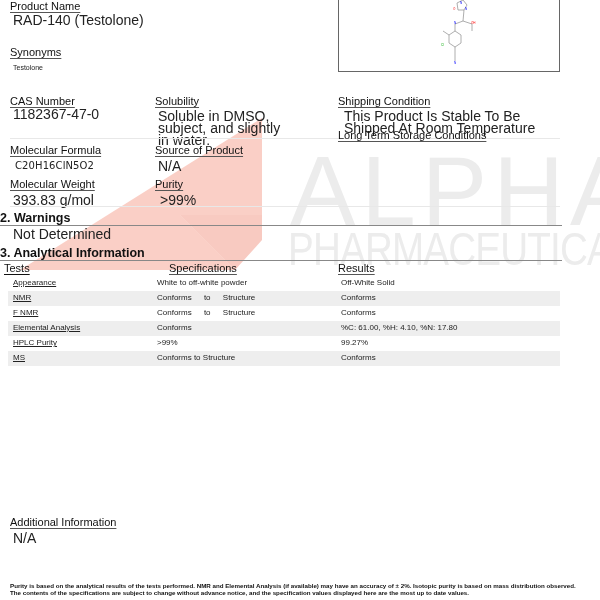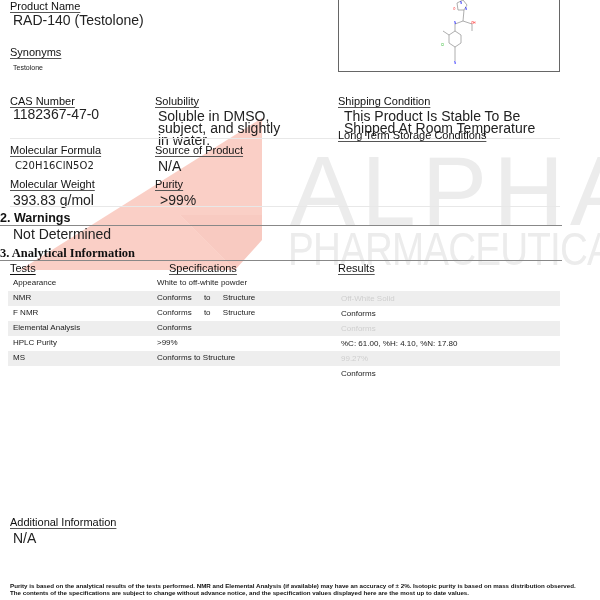--- a/index.html
+++ b/index.html
@@ -31,21 +31,21 @@
   .structure-box {
     position:absolute; left:338px; top:-10px; width:220px; height:80px;
     border:1px solid #666; background:transparent;
   }
 
   
   .tbl { position:absolute; left:8px; top:276px; width:552px; }
   .tbl-row { position:relative; height:15px; font-size:8px; color:#222; }
   .tbl-row.alt { background:rgba(235,235,235,0.85); }
   .tbl-row span { position:absolute; top:2px; white-space:nowrap; }
-  .c1 { left:5px; } .c2 { left:149px; } .c3 { left:333px;margin-top:16px; }
+  .c1 { left:5px;text-decoration:underline; } .c2 { left:149px; } .c3 { left:333px; }
 
   .footer { position:absolute; left:10px; top:583px; width:580px; font-size:6.2px; font-weight:bold; color:#111; line-height:6.5px; }
 </style>
 </head>
 <body>
 
 <svg class="wm-red" width="600" height="600" style="left:0;top:0;">
   <polygon points="20,270 262,118 262,215 180,215 235,270" fill="#f6a898" opacity="0.55"></polygon>
   <polygon points="262,118 262,240 235,270 180,215 262,215" fill="#f08a76" opacity="0.45"></polygon>
 </svg>
@@ -109,24 +109,24 @@
 
   <div class="label" style="left:155px; top:178px;">Purity</div>
   <div class="val" style="left:160px; top:194px;">&gt;99%</div>
 
   <div class="hline" style="left:10px; top:206px; width:550px;"></div>
 
   <div class="section-title" style="left:0px; top:211px;">2. Warnings</div>
   <div class="section-rule" style="left:0px; top:225px; width:562px;"></div>
   <div class="val" style="left:13px; top:228px;">Not Determined</div>
 
-  <div class="section-title" style="left:0px; top:246px;font-family:Liberation Serif, serif;">3. Analytical Information</div>
+  <div class="section-title" style="left:0px; top:246px;">3. Analytical Information</div>
   <div class="section-rule" style="left:0px; top:260px; width:562px;"></div>
 
-  <div class="label" style="left:10px; top:262px;text-decoration:underline;">Tests</div>
+  <div class="label" style="left:4px; top:262px;text-decoration:underline;">Tests</div>
   <div class="label" style="left:155px; top:262px;margin-left:14px;">Specifications</div>
   <div class="label" style="left:338px; top:262px;">Results</div>
 
   <div class="tbl">
     <div class="tbl-row">
       <span class="c1">Appearance</span>
       <span class="c2">White to off-white powder</span>
       <span class="c3">Off-White Solid</span>
     </div>
     <div class="tbl-row alt">

